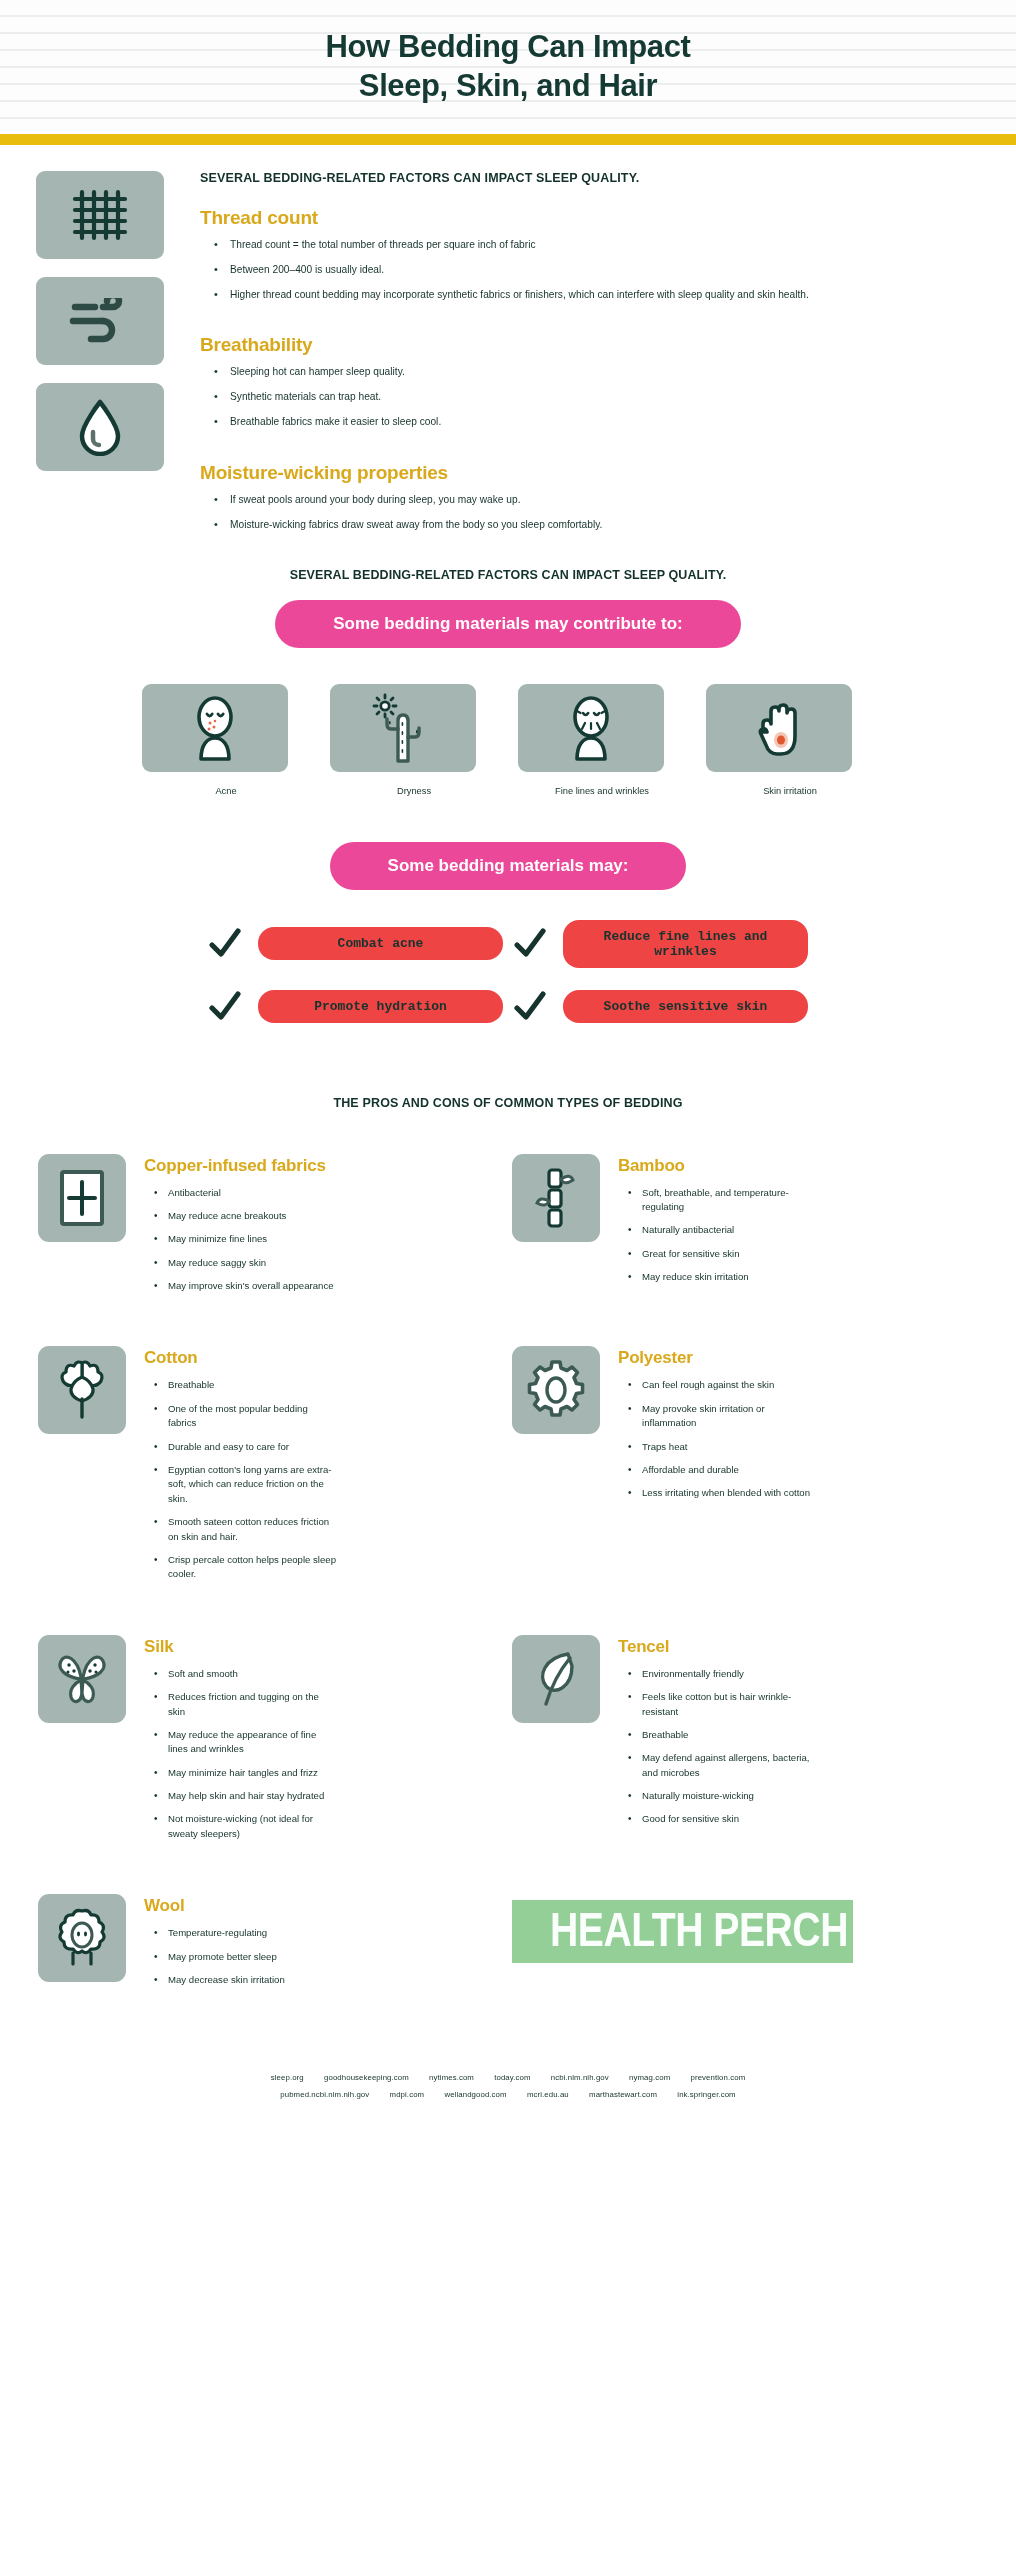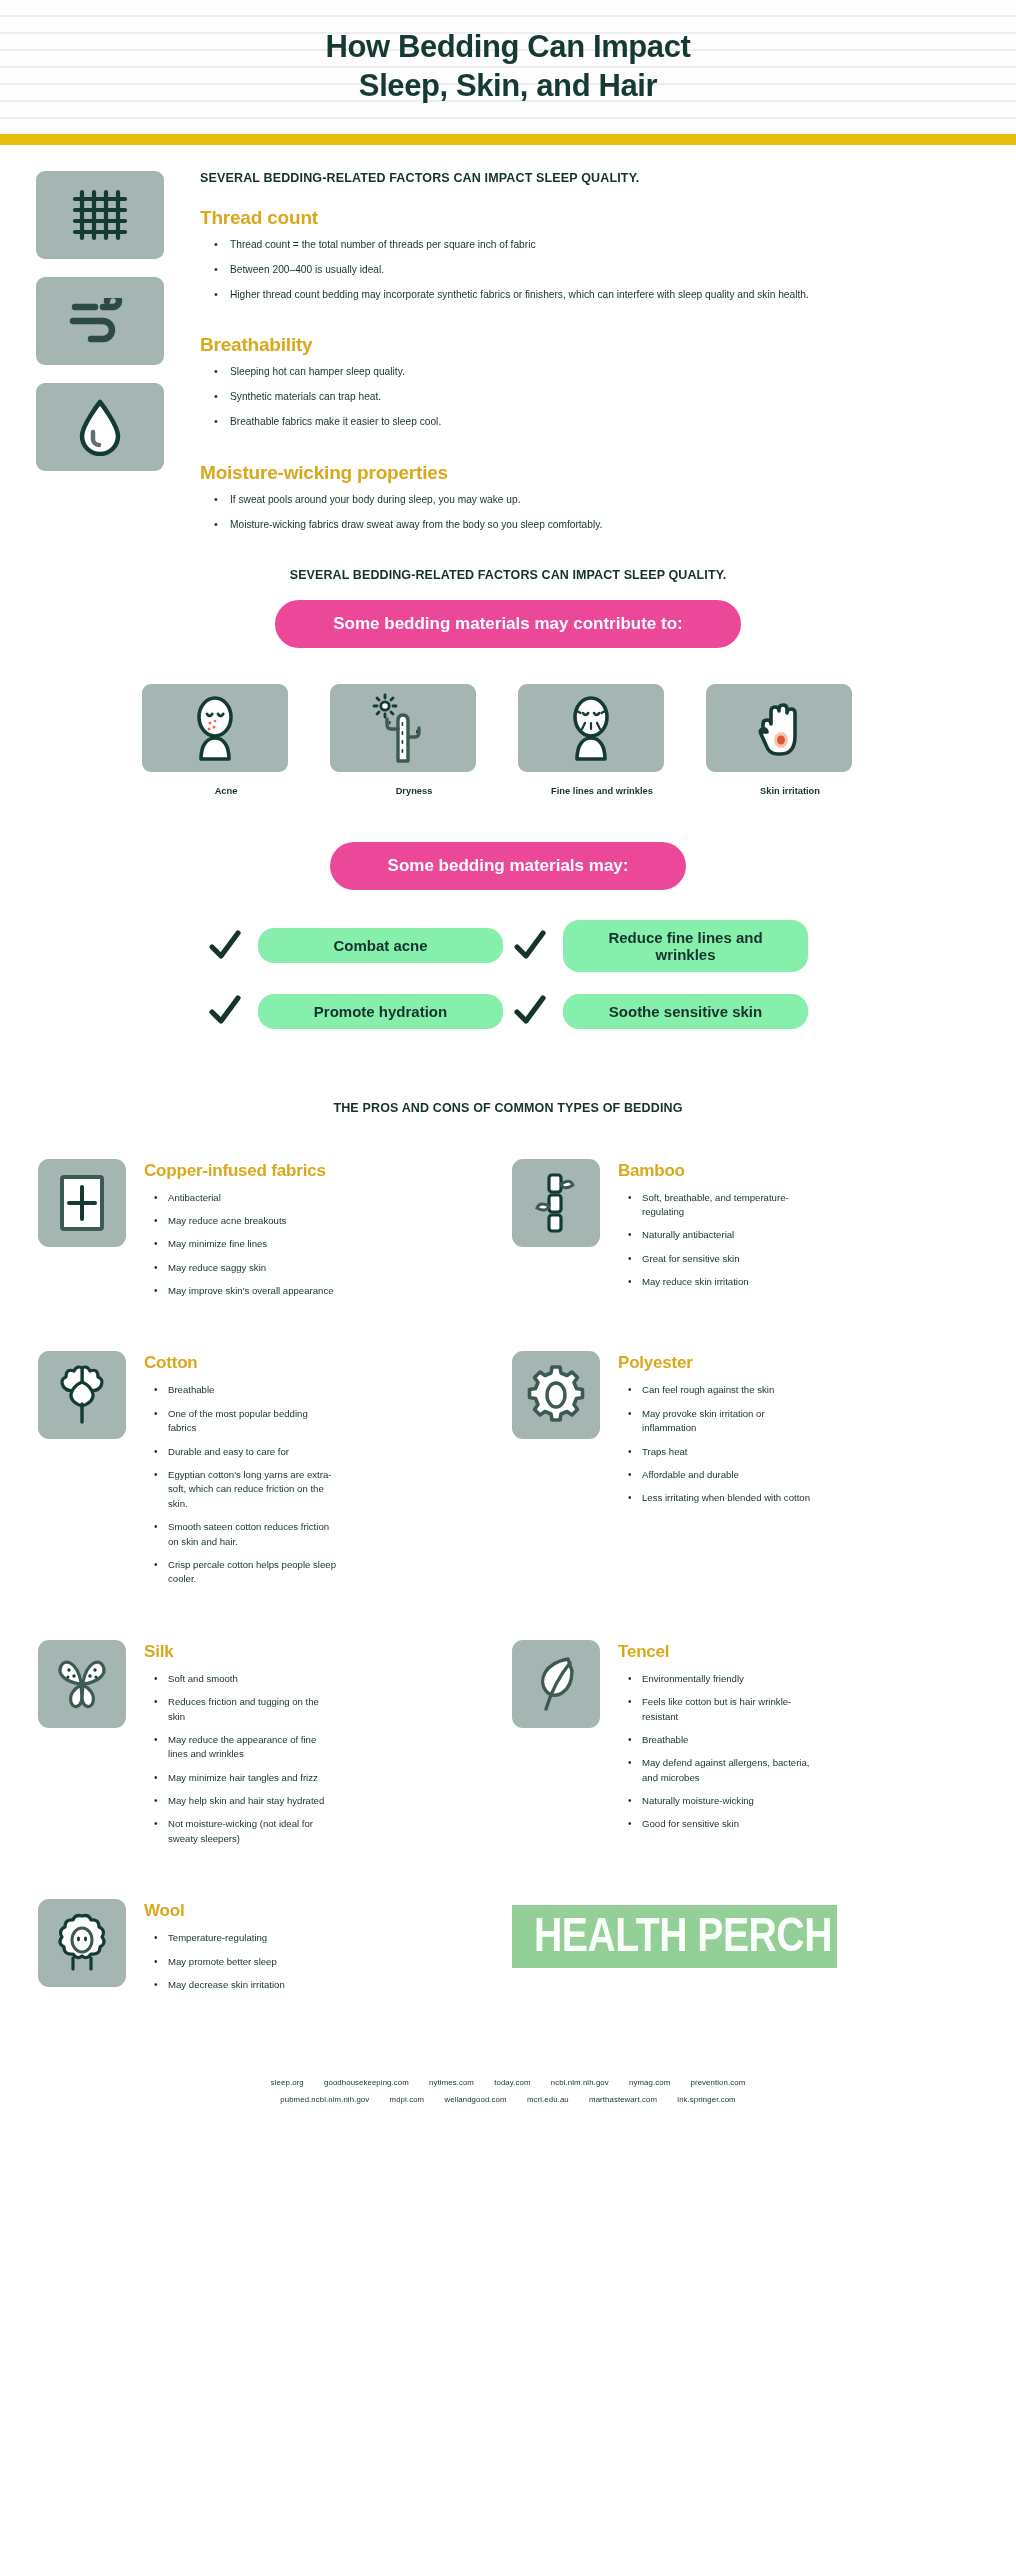--- a/index.html
+++ b/index.html
@@ -116,21 +116,21 @@
     padding:14px 58px;
     border-radius:26px;
   }
   .card-row {
     margin-top:36px;
     display:flex;
     justify-content:center;
     gap:20px;
     padding:0 28px;
   }
-  .condition-card { width:168px;font-weight:bold; }
+  .condition-card { width:168px; }
   .cond-box {
     width:146px;
     height:88px;
     background:#a4b5b2;
     border-radius:9px;
     display:flex;
     align-items:center;
     justify-content:center;
   }
   .cond-label {
@@ -150,32 +150,33 @@
     row-gap:22px;
     column-gap:10px;
   }
   .check-item {
     display:flex;
     align-items:center;
     gap:16px;
   }
   .check-mark { flex:0 0 34px; height:34px; }
   .yellow-pill {
-    background:#86efac;
+    background:#ef4444;
     border-radius:16px;
     padding:9px 14px;
-    font-size:15px;
+    font-size:13px;
     font-weight:bold;
     color:#16332d;
     flex:1;
     text-align:center;
     min-height:30px;
     display:flex;
     align-items:center;
     justify-content:center;
+    font-family:Liberation Mono, monospace;
   }
 
   
   .sec4 { margin-top:72px; }
   .sec4 .kicker3 {
     font-size:12.5px;
     font-weight:bold;
     text-align:center;
     color:#13322c;
     letter-spacing:0.15px;
@@ -230,21 +231,21 @@
 
   
   .logo-wrap {
     display:flex;
     align-items:flex-start;
     justify-content:flex-start;
     padding-top:6px;
   }
   .logo-box {
     background:#93cf97;
-    padding:12px 22px 14px 22px;
+    padding:12px 22px 14px 38px;
     display:inline-block;
     text-decoration:underline;
   }
   .logo-text {
     font-family:"Liberation Sans", sans-serif;
     font-size:37px;
     font-weight:bold;
     color:#fafffb;
     letter-spacing:-0.5px;
     transform:scaleX(1.06) scaleY(1.28);

